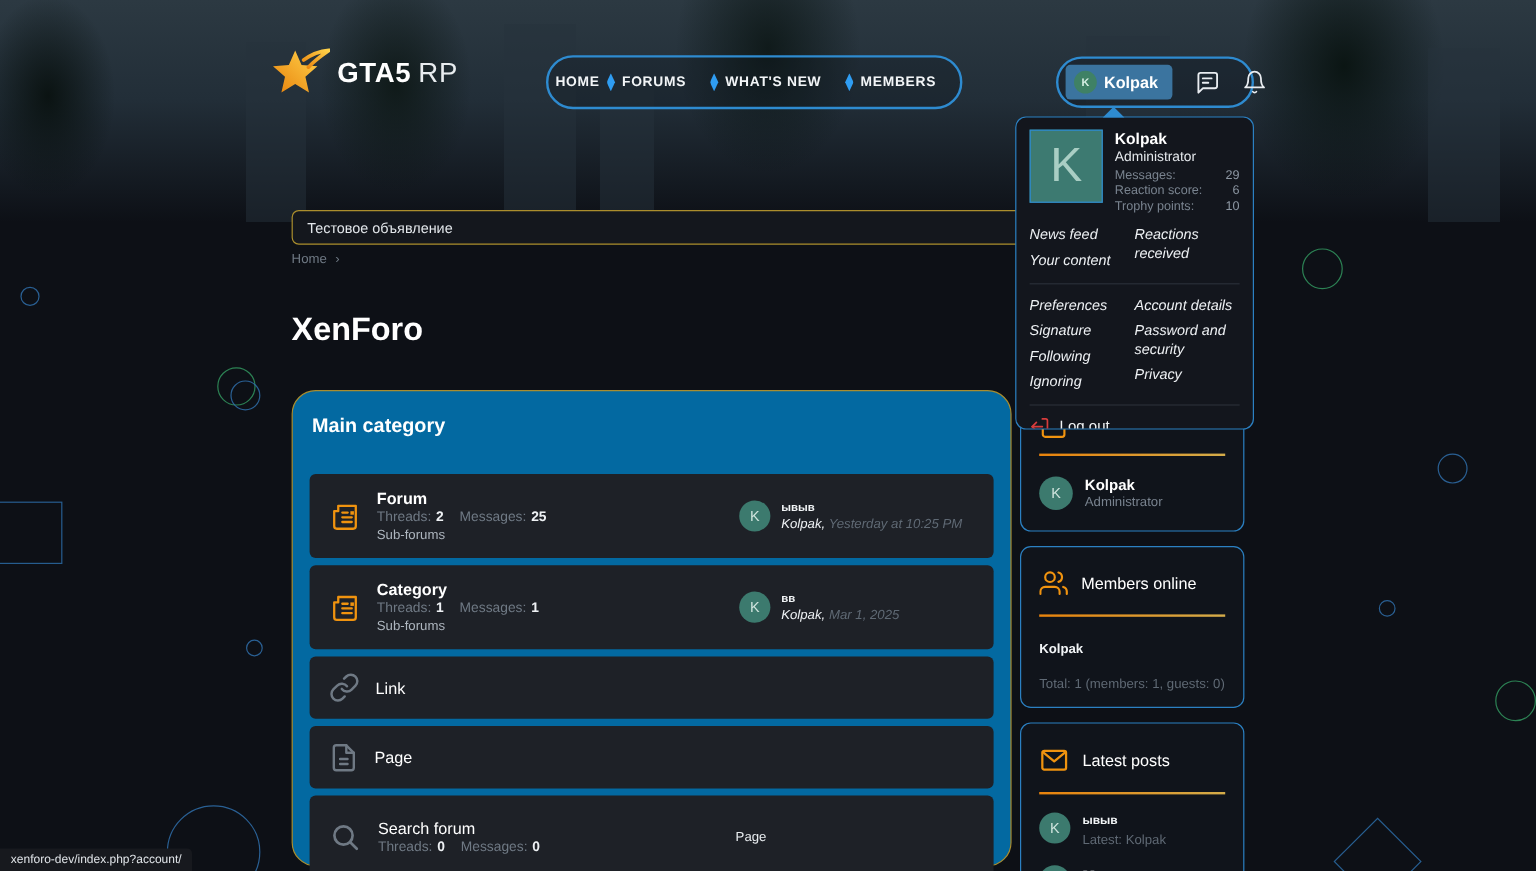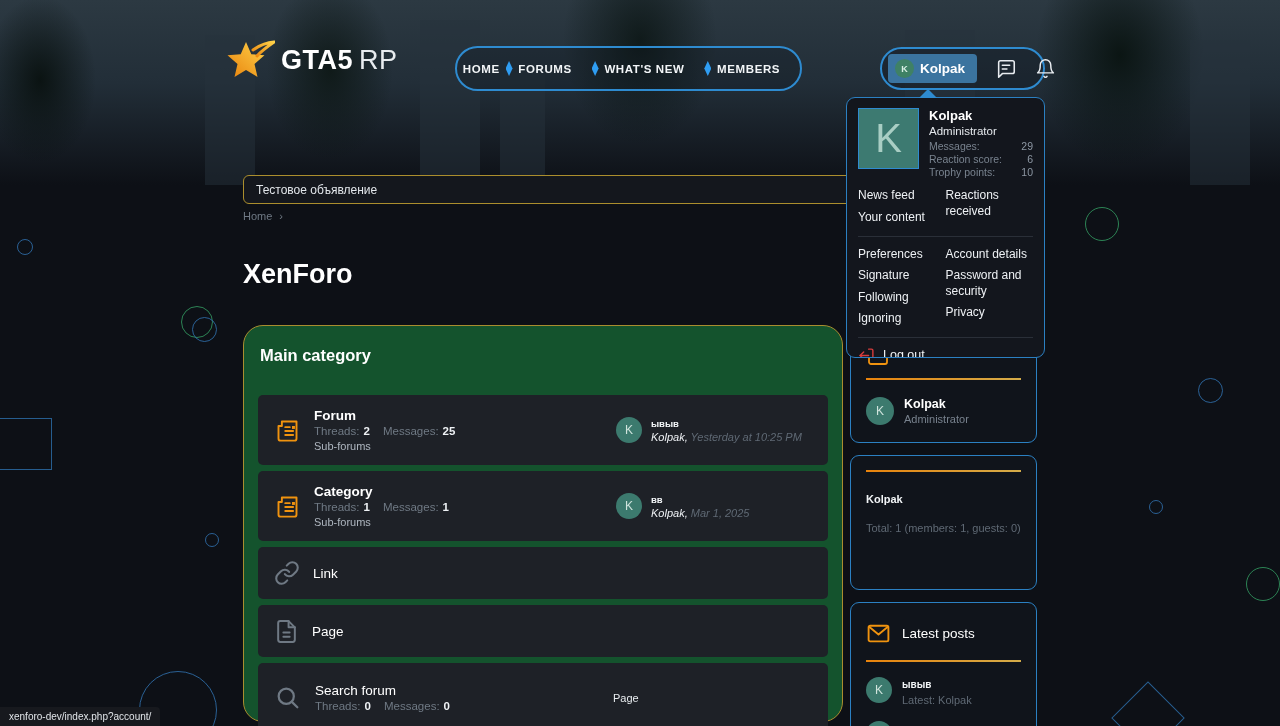--- a/index.html
+++ b/index.html
@@ -25,21 +25,21 @@
   }
   .bld { position:absolute; background:#26323c; opacity:.5; }
   .decor { position:absolute; border-radius:50%; }
   .decor.blue { border:1.5px solid rgba(47,110,170,.85); }
   .decor.green { border:1.5px solid rgba(48,143,91,.9); }
   .decor-square { position:absolute; border:1.5px solid rgba(44,107,165,.85); }
   .decor-diamond { position:absolute; border:1.5px solid rgba(44,107,165,.85); transform:rotate(45deg); }
 
   
   .logo { display:flex; align-items:center; gap:6px; cursor:pointer; z-index:40; }
-  .logo-text { font-size:27px; letter-spacing:.5px; }
+  .logo-text { font-size:23px; letter-spacing:.5px; }
   .logo-bold { font-weight:800; color:#ffffff; }
   .logo-light { font-weight:300; color:#e8ecef; margin-left:6px; }
 
   .navpill {
     display:flex; align-items:center; justify-content:space-evenly;
     border:2px solid #2e8bd0; border-radius:23px;
     background:rgba(10,18,28,.25); z-index:40;
   }
   .nav-item { display:flex; align-items:center; gap:6px; cursor:pointer;
     font-size:11.5px; font-weight:700; color:#f2f5f7; letter-spacing:.6px; text-decoration:none; }
@@ -71,35 +71,35 @@
   .dd-head { display:flex; gap:10px; }
   .dd-avatar { width:61px; height:61px; background:#3d7a71; border:1px solid #2e8bd0;
     display:flex; align-items:center; justify-content:center;
     font-size:40px; color:#a9cec4; cursor:pointer; flex:none; }
   .dd-info { flex:1; min-width:0; }
   .dd-name { font-size:13px; font-weight:700; color:#ffffff; cursor:pointer; }
   .dd-role { font-size:11.5px; color:#e4e8ec; margin:2px 0 3px; }
   .dd-stat { display:flex; justify-content:space-between; font-size:10.5px; color:#79838f; line-height:1.22; }
   .dd-stat .dd-val { color:#8d97a3;text-align:right; }
   .dd-cols { display:flex; margin-top:7px; }
-  .dd-col { flex:1; }
+  .dd-col { flex:1;font-style:italic; }
   .dd-col a { display:block; font-size:12px; color:#eef1f4; text-decoration:none;
     padding:3px 0; line-height:1.3; cursor:pointer; }
   .dd-divider { height:1px; background:#2a2f38; margin:7px 0 0; }
   .dd-logout { display:flex; align-items:center; gap:8px; margin-top:9px;
     font-size:12.5px; color:#f2f5f7; cursor:pointer; text-decoration:none; }
 
   
   .notice { background:#14171d; border:1px solid #ab8e2d; border-radius:6px;
     font-size:12px; color:#e2e6ea; display:flex; align-items:center; padding:0 12px; z-index:10; }
   .breadcrumb { font-size:11px; color:#6f7984; display:flex; gap:7px; align-items:center; z-index:10; }
   .breadcrumb a { color:#6f7984; text-decoration:none; cursor:pointer; }
   .page-title { font-size:27px; font-weight:700; color:#ffffff; z-index:10; }
 
-  .gold-block { background:#14532d; border:1px solid #a98d2f; border-radius:20px; z-index:10; }
+  .gold-block { background:#0369a1; border:1px solid #a98d2f; border-radius:20px; z-index:10; }
   .cat-title { font-size:16.5px; font-weight:700; color:#ffffff; padding:20px 16px 17px; }
   .rows { padding:13px 14px; display:flex; flex-direction:column; gap:6px; }
   .frow { background:#1e2127; border-radius:5px; display:flex; align-items:center;
     padding:0 16px; position:relative; }
   .frow-icon { flex:none; margin-right:13px; display:flex; align-items:center; }
   .frow-title { font-size:13.5px; font-weight:700; color:#ffffff; cursor:pointer; }
   .frow-title.plain { font-weight:400; }
   .meta { font-size:11.5px; color:#6f7984; margin-top:2px; }
   .meta b { color:#eef1f4; font-weight:700; margin:0 10px 0 4px; }
   .subforums { display:flex; align-items:center; gap:5px; font-size:11px; color:#aeb6bf; margin-top:3px; cursor:pointer; }
@@ -355,20 +355,29 @@
         <span>K</span>
       </span>
     <div>
       <div class="nm">Kolpak</div>
       <div class="rl">Administrator</div>
     </div>
   </div>
 </aside>
 
 <aside class="side-block abs" style="left:850px;top:455px;width:187px;height:135px">
+  <div class="side-head">
+    <svg width="24" height="24" viewBox="0 0 24 24" fill="none" stroke="#f0930f" stroke-width="1.8" stroke-linecap="round" stroke-linejoin="round">
+      <path d="M17 21v-2a4 4 0 0 0-4-4H5a4 4 0 0 0-4 4v2"></path>
+      <circle cx="9" cy="7" r="4"></circle>
+      <path d="M23 21v-2a4 4 0 0 0-3-3.87"></path>
+      <path d="M16 3.13a4 4 0 0 1 0 7.75"></path>
+    </svg>
+    <span class="side-title">Members online</span>
+  </div>
   <div class="side-rule"></div>
   <div class="online-name">Kolpak</div>
   <div class="online-total">Total: 1 (members: 1, guests: 0)</div>
 </aside>
 
 <aside class="side-block abs" style="left:850px;top:602px;width:187px;height:170px">
   <div class="side-head">
     <svg width="25" height="25" viewBox="0 0 24 24" fill="none" stroke="#f0930f" stroke-width="1.8" stroke-linecap="round" stroke-linejoin="round">
       <rect x="2.5" y="4.5" width="19" height="15" rx="1.5"></rect>
       <path d="M3 5.5 L12 13 L21 5.5"></path>

